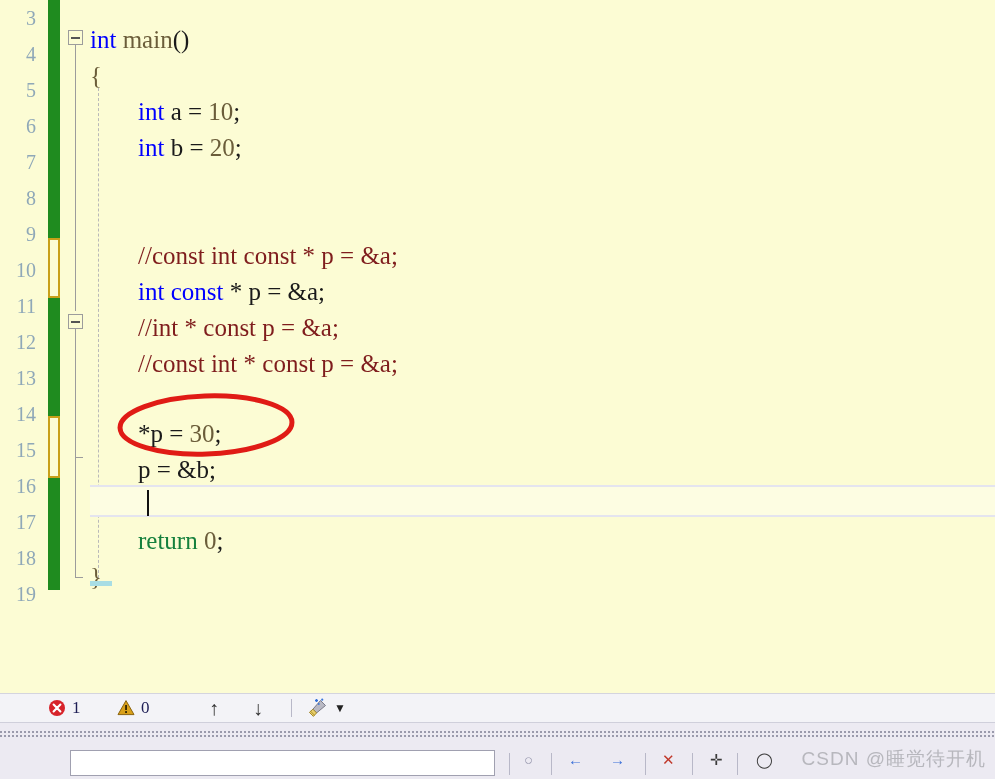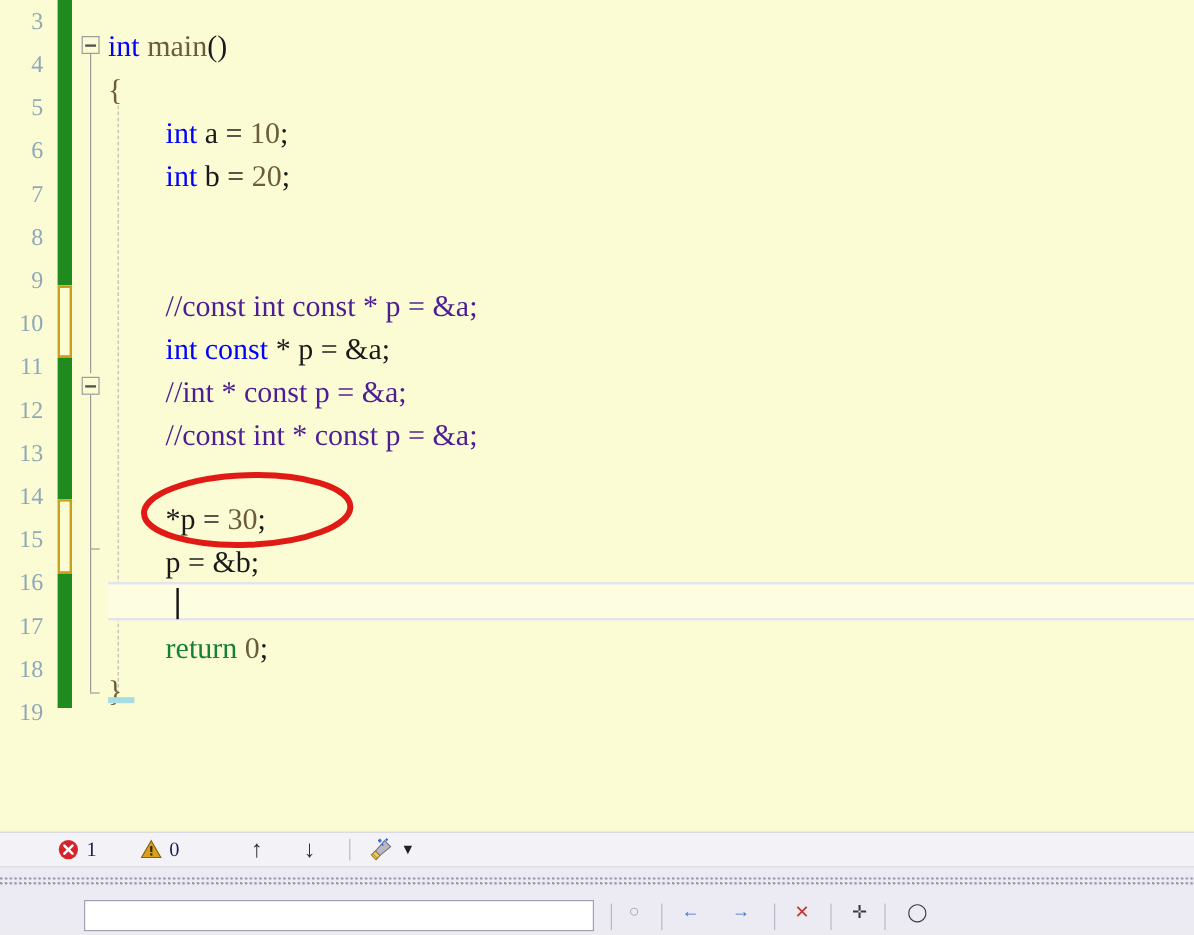--- a/index.html
+++ b/index.html
@@ -121,21 +121,21 @@
     white-space: pre;
   }
   .ln {
     position: absolute;
     left: 0;
     height: 36px;
     line-height: 36px;
     white-space: pre;
   }
   .kw   { color: #0000ff; }
-  .cmt  { color: #4c1d95; text-align: center; }
+  .cmt  { color: #7f1d1d; text-align: center; }
   .ctl  { color: #15803d; }
   .pl   { color: #1a1a1a; }
   .typ  { color: #6b5d3a; }
 
   
   .curline {
     position: absolute;
     left: 90px;
     width: 905px;
     height: 32px;
@@ -383,13 +383,14 @@
     <div id="panelicons">
         <div class="pnl-icon" style="left: 524px; color: rgb(154, 154, 176);">○</div>
         <div class="pnl-icon" style="left: 568px; color: rgb(58, 111, 216);">←</div>
         <div class="pnl-icon" style="left: 610px; color: rgb(58, 111, 216);">→</div>
         <div class="pnl-icon" style="left: 662px; color: rgb(192, 57, 43);">✕</div>
         <div class="pnl-icon" style="left: 710px; color: rgb(58, 58, 58);">✛</div>
         <div class="pnl-icon" style="left: 756px; color: rgb(58, 58, 58);">◯</div>
       </div>
   </div>
 
+  <div class="watermark">CSDN @睡觉待开机</div>
 </div>
 
 </body></html>

